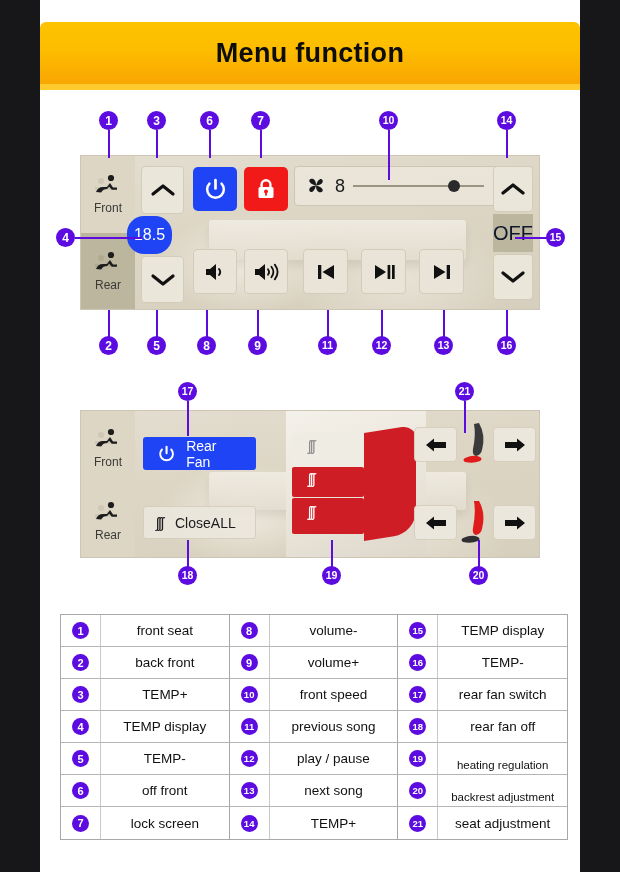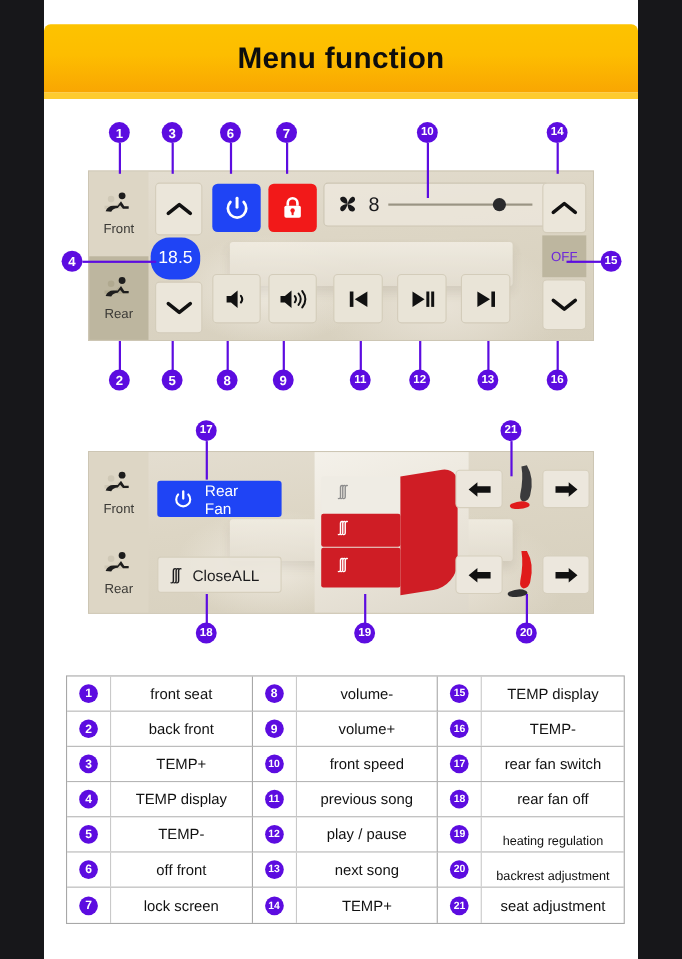--- a/index.html
+++ b/index.html
@@ -123,21 +123,21 @@
   }
   .slider-knob {
     position: absolute; right: 18%; top: 50%;
     width: 12px; height: 12px; border-radius: 50%;
     background: #2a2a2c; transform: translateY(-50%);
   }
 
   .off-label {
     position: absolute; background: #bdb69f;
     display: flex; align-items: center; justify-content: center;
-    font-size: 12px; color: #6d28d9; z-index: 3;
+    font-size: 20px; color: #0f172a; z-index: 3;
   }
 
   
   .rear-fan-btn {
     position: absolute; background: #1f44f5; border-radius: 3px;
     display: flex; align-items: center; gap: 10px;
     padding: 0 14px; z-index: 4;
     color: #fff; font-size: 14px;
   }
   .closeall-btn {
@@ -265,21 +265,21 @@
         <span>Rear</span>
       </div>
     </div>
 
     <div class="key" style="left:60px; top:10px; width:43px; height:48px;">
       <svg class="chev" viewBox="0 0 26 16">
         <path d="M3 12 L13 4 L23 12" stroke="#111" stroke-width="3.2" fill="none" stroke-linecap="round" stroke-linejoin="round"></path>
       </svg>
     </div>
 
-    <div class="temp-readout" style="left:56px; top:60px; width:45px; height:38px;border-radius:17px;">
+    <div class="temp-readout" style="left:46px; top:60px; width:45px; height:38px;border-radius:17px;">
       <span>18.5</span>
     </div>
 
     <div class="key" style="left:60px; top:100px; width:43px; height:47px;">
       <svg class="chev" viewBox="0 0 26 16">
         <path d="M3 4 L13 12 L23 4" stroke="#111" stroke-width="3.2" fill="none" stroke-linecap="round" stroke-linejoin="round"></path>
       </svg>
     </div>
 
     <div class="btn-power" style="left:112px; top:11px; width:44px; height:44px;">

